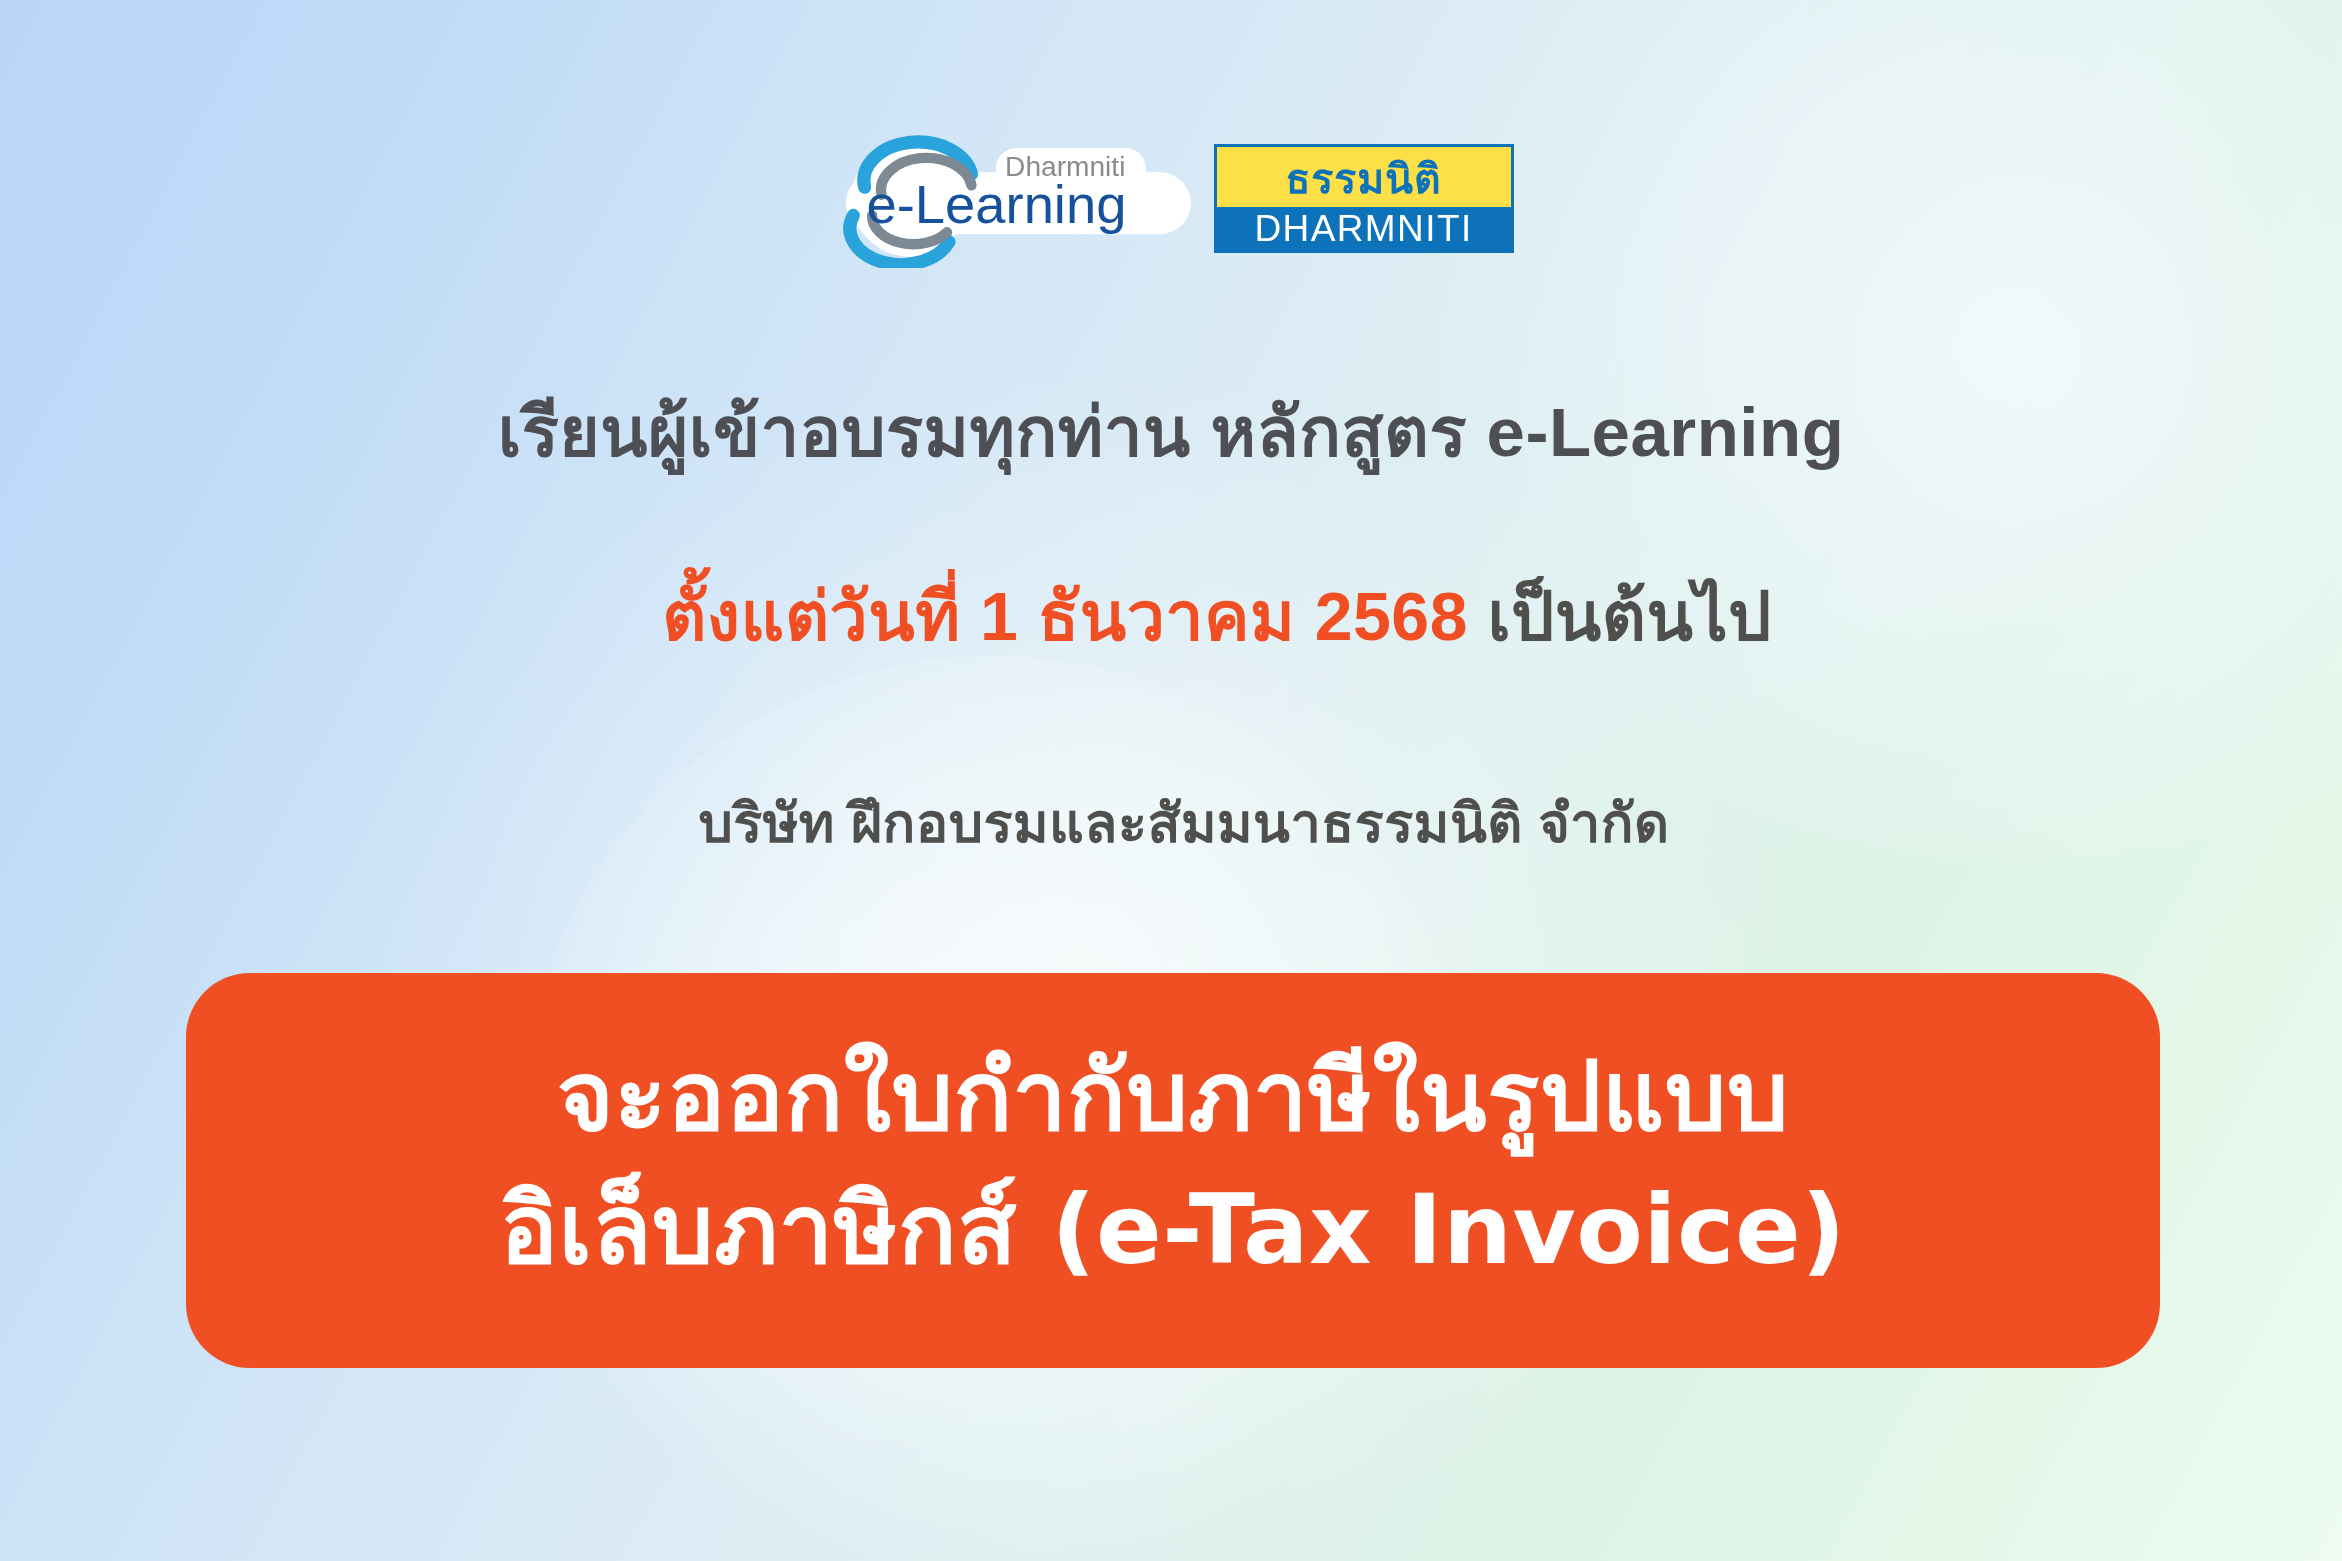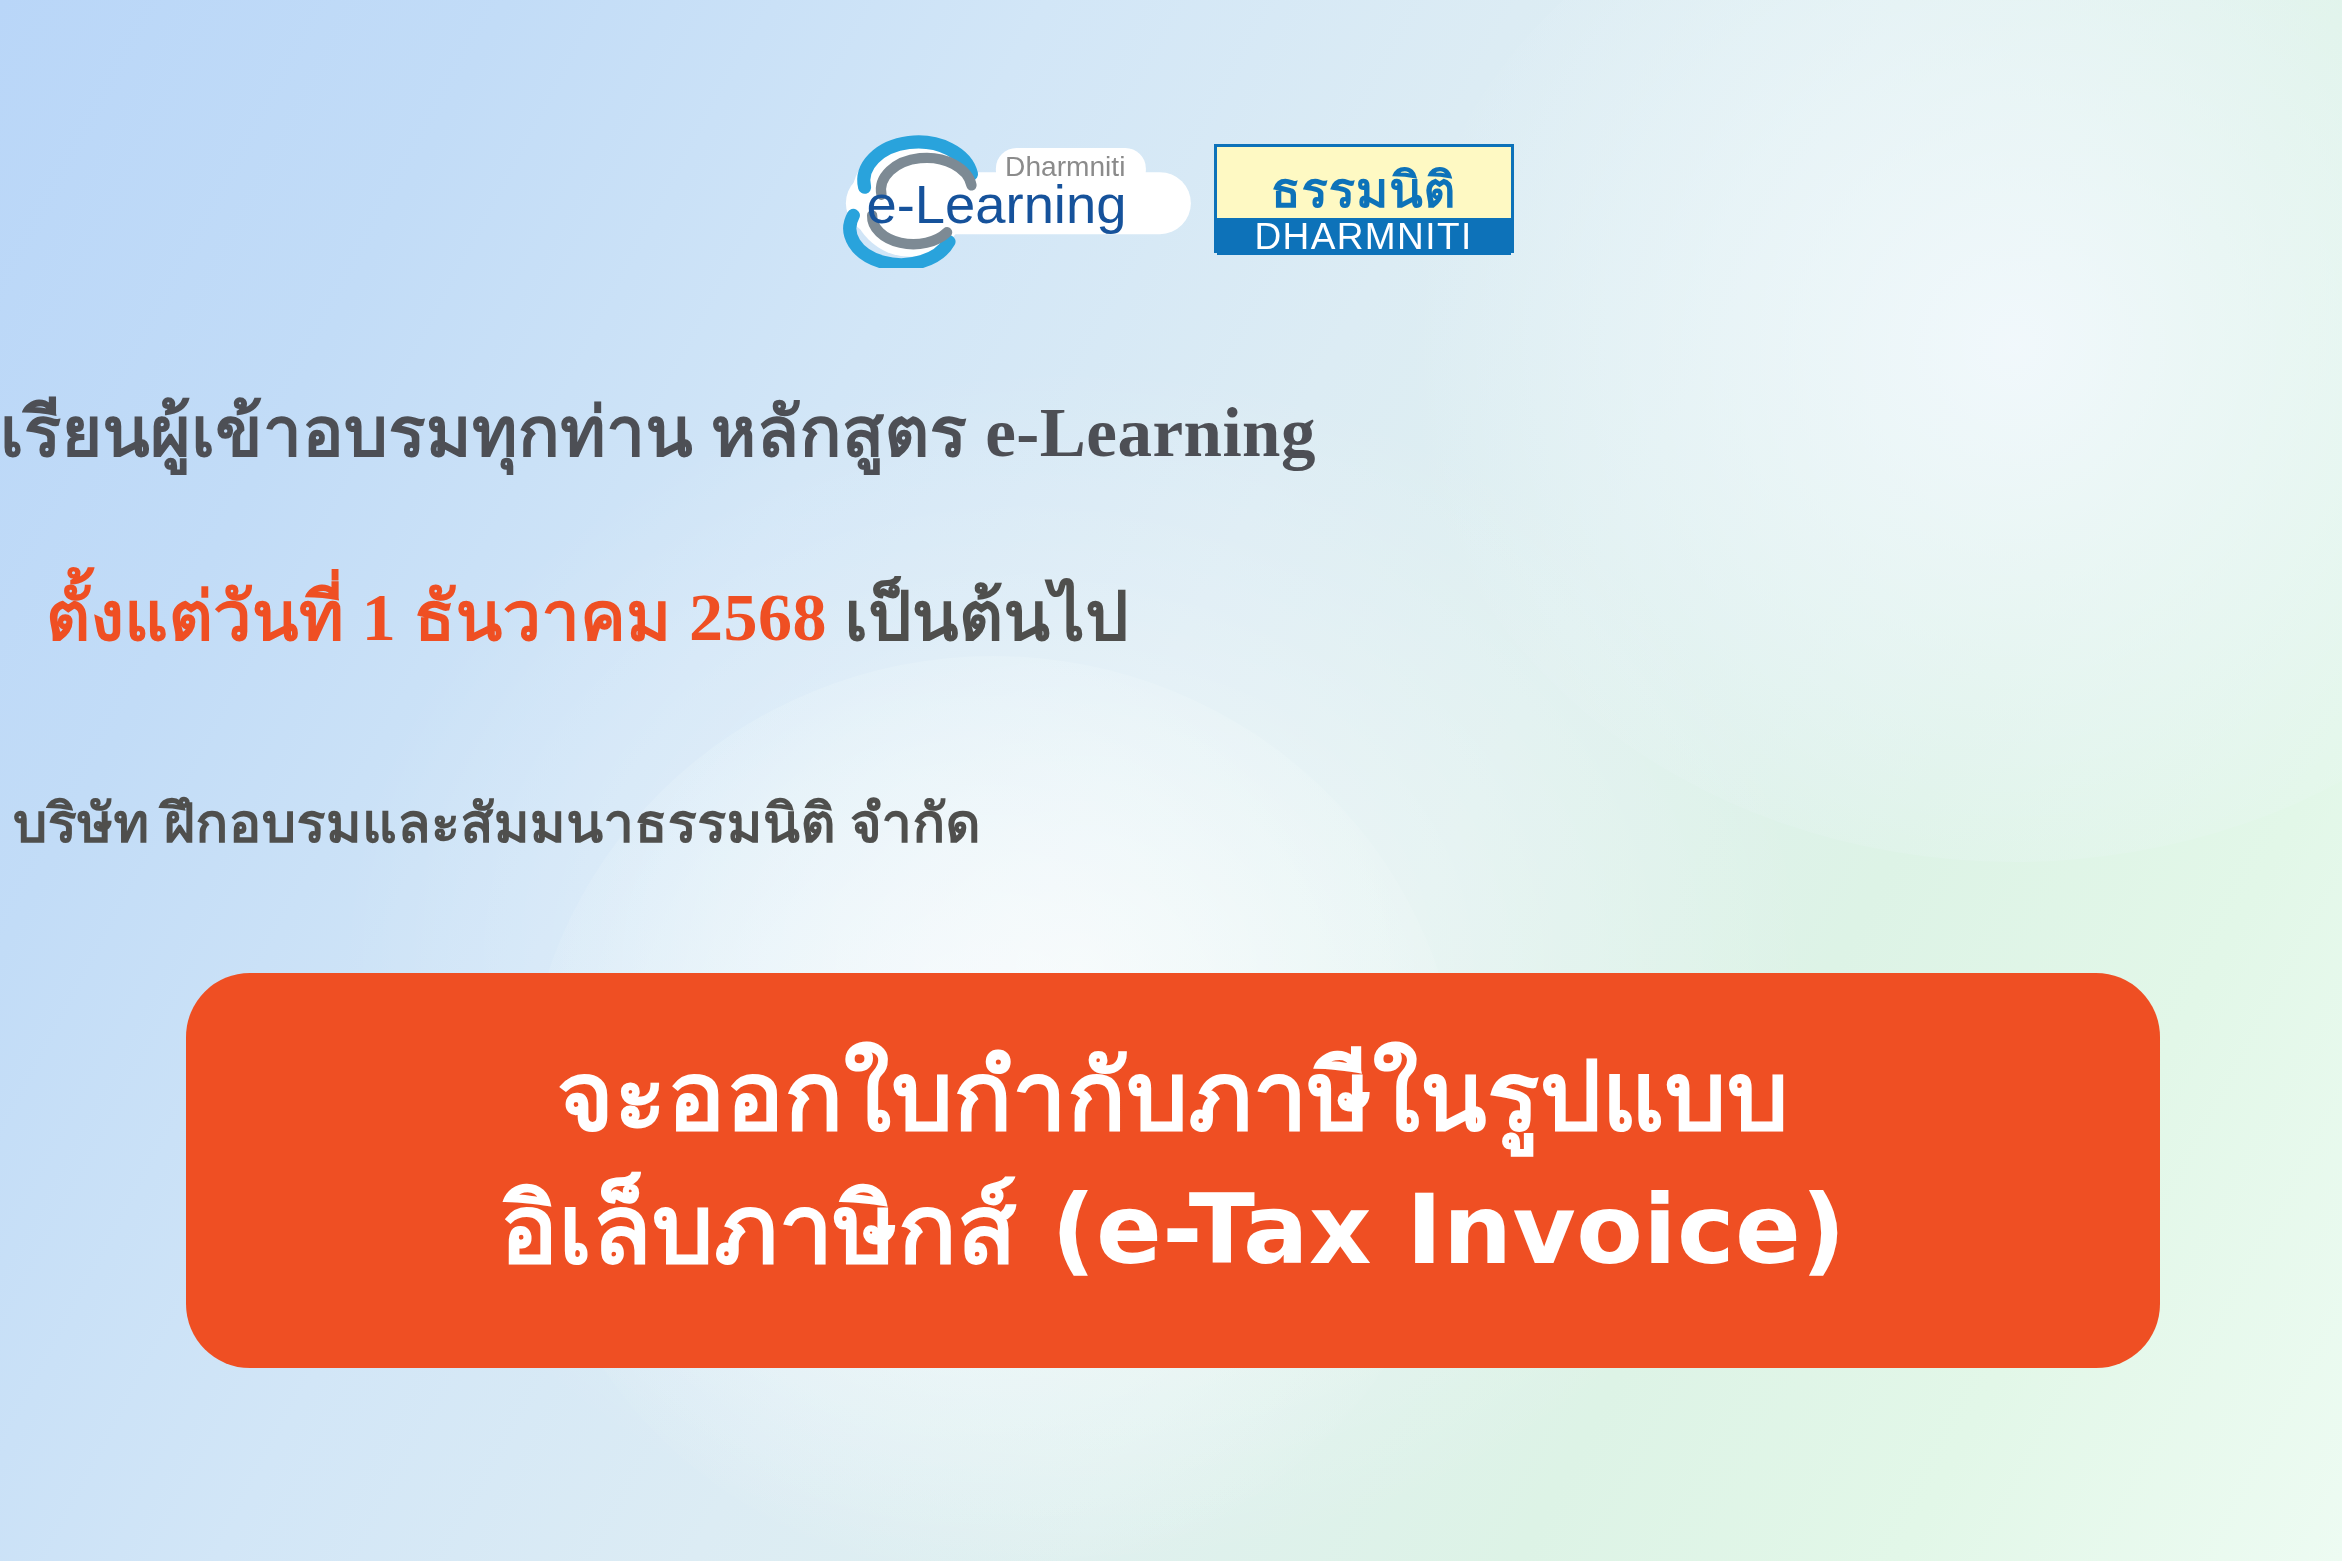--- a/index.html
+++ b/index.html
@@ -89,31 +89,31 @@
     width: 300px;
     height: 109px;
     border: 3.7px solid #0d72b9;
     box-sizing: border-box;
     display: flex;
     flex-direction: column;
     background: #ffffff;
   }
   .dharm-thai {
     flex: 0 0 56px;
-    background: #fef9c3;
+    background: #fde047;
     color: #0d72b9;
     display: flex;
     align-items: center;
     justify-content: center;
-    font-size: 49px;
+    font-size: 41px;
     font-weight: 700;
     line-height: 1;
     letter-spacing: 0.9px;
     font-family: "DejaVu Sans", "Liberation Sans", sans-serif;
-    padding-top: 15px;
+    padding-top: 4px;
   }
   .dharm-en {
     flex: 1 1 auto;
     background: #0d72b9;
     color: #ffffff;
     display: flex;
     align-items: center;
     justify-content: center;
     font-size: 37px;
     font-weight: 400;
@@ -125,22 +125,23 @@
   
   .lines {
     position: absolute;
     left: 0;
     top: 0;
     width: 2342px;
   }
   .line {
     position: absolute;
     width: 2342px;
+    text-align: center;
     white-space: nowrap;
-    font-family: Liberation Serif, serif;
+    font-family: Liberation Sans, sans-serif;
     font-weight: 700;
   }
   .line-1 {
     top: 377px;
     font-size: 69px;
     color: #4d4f55;
     letter-spacing: 0.5px;
   }
   .line-2 {
     top: 562px;

